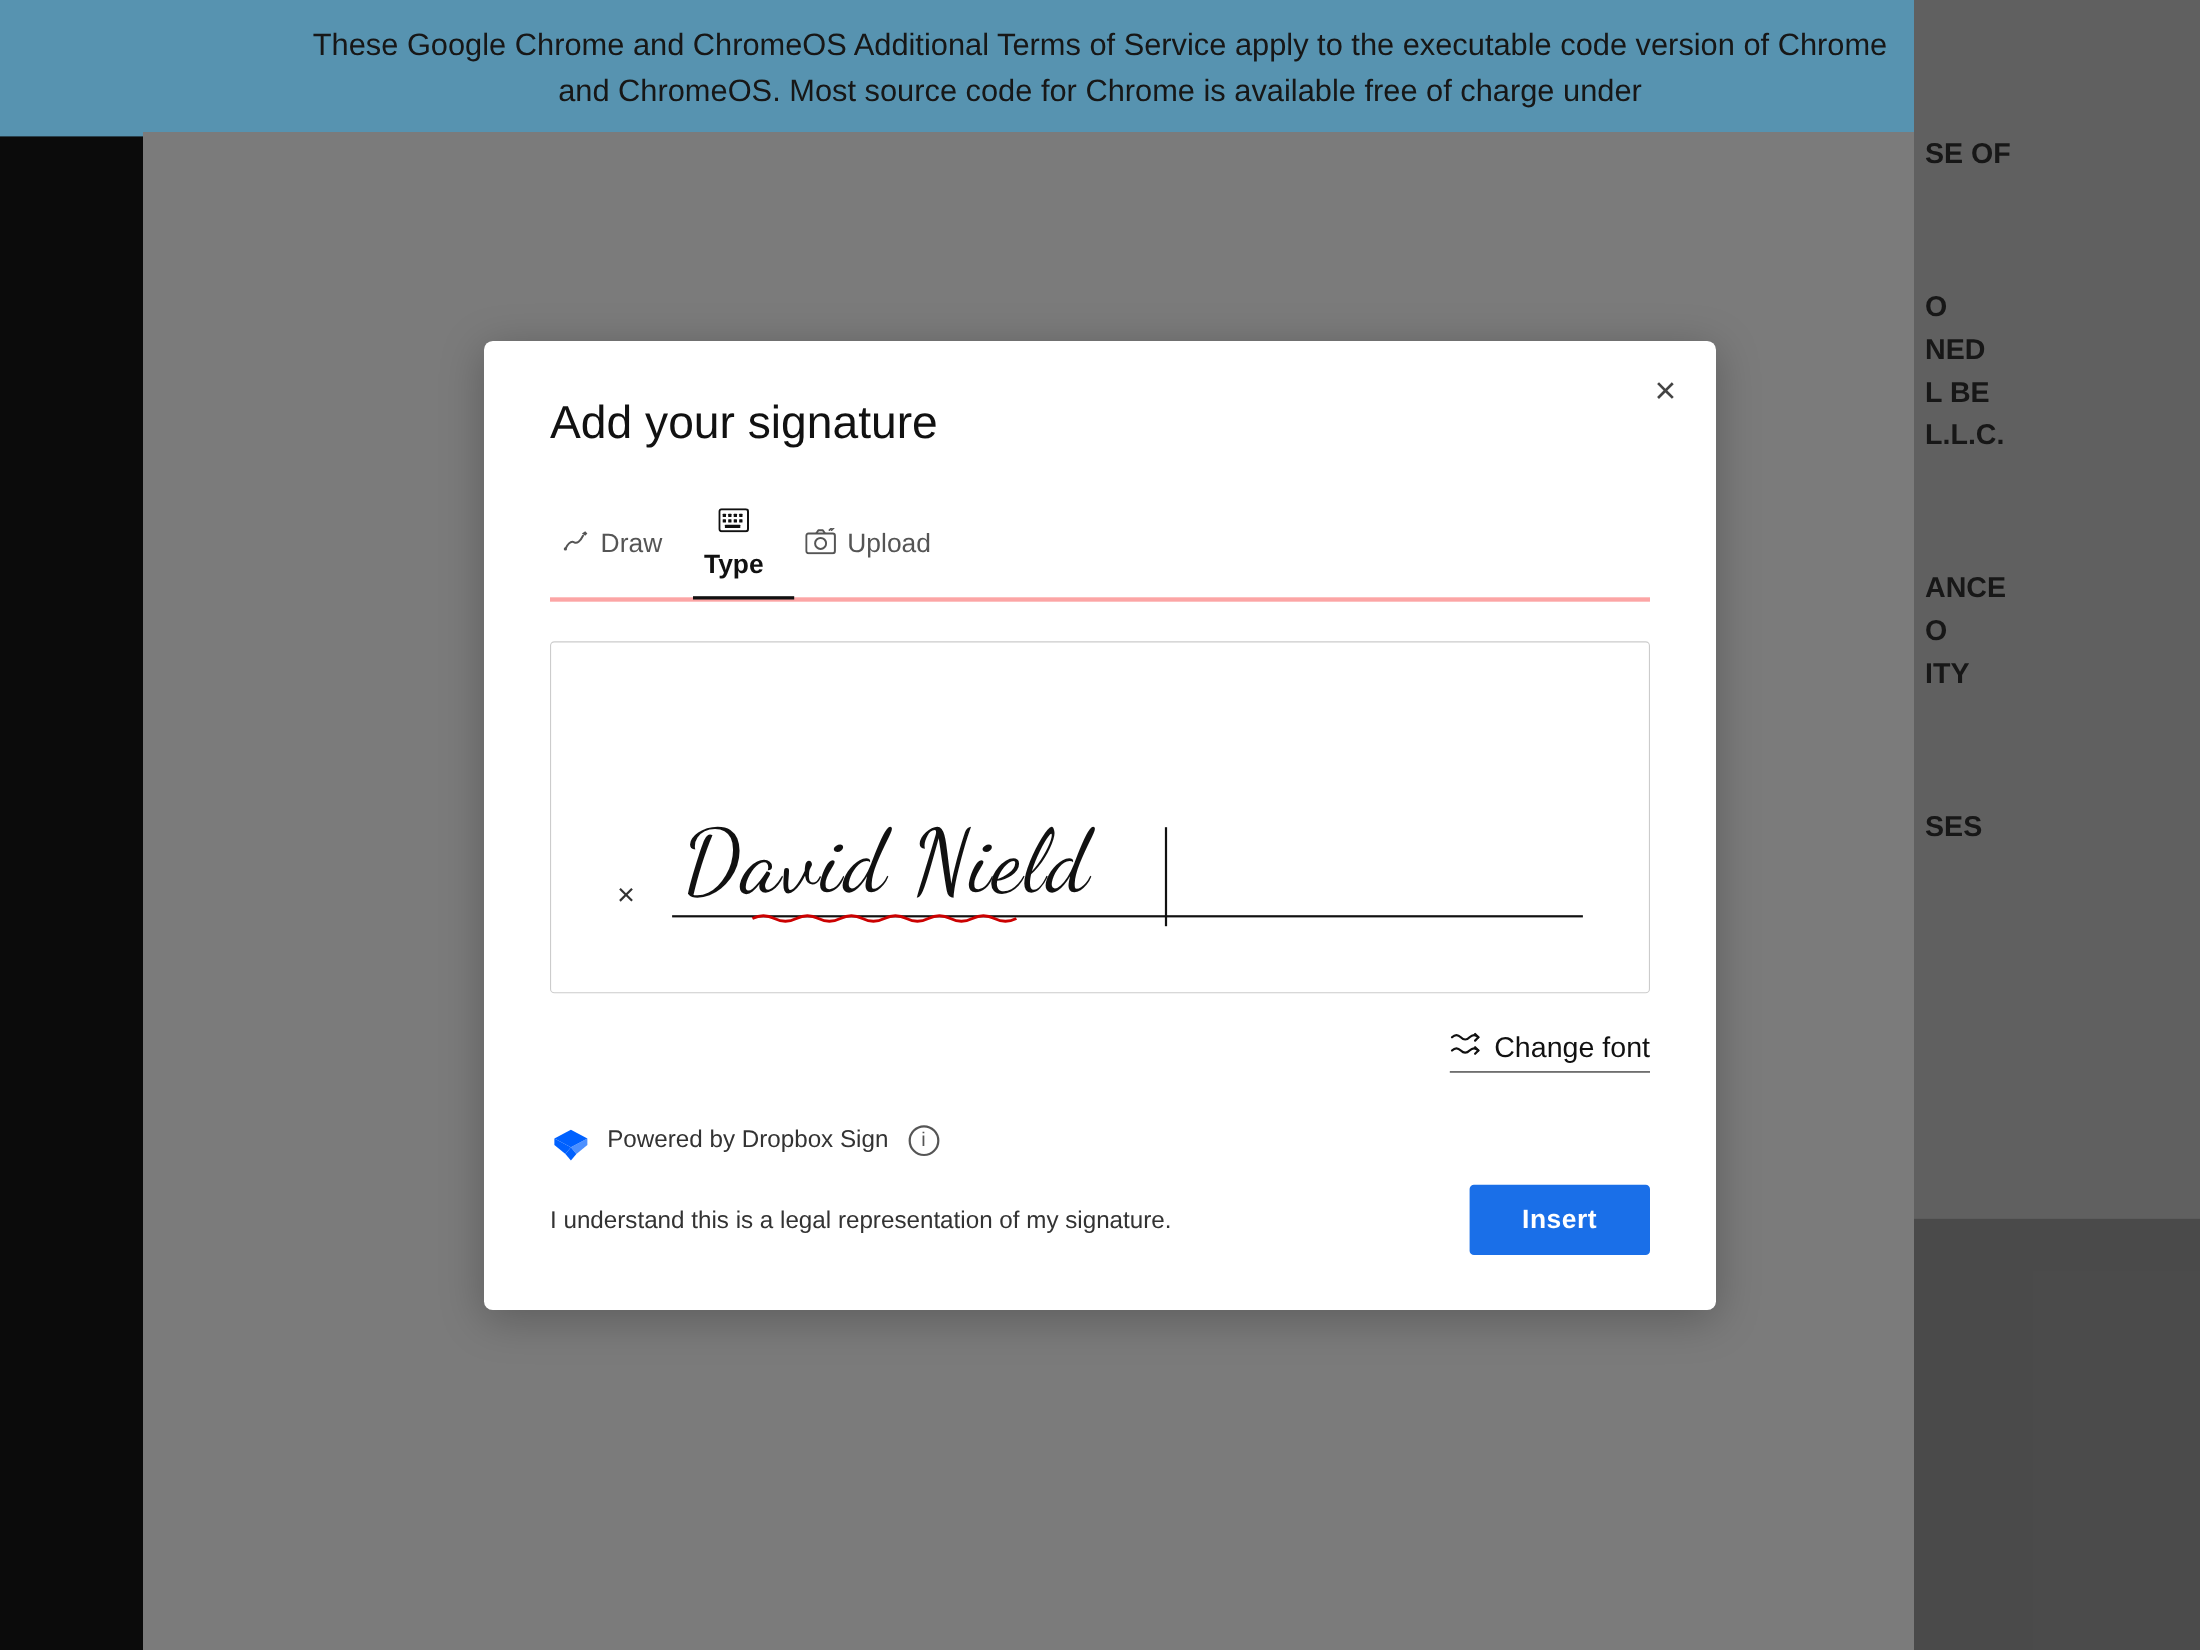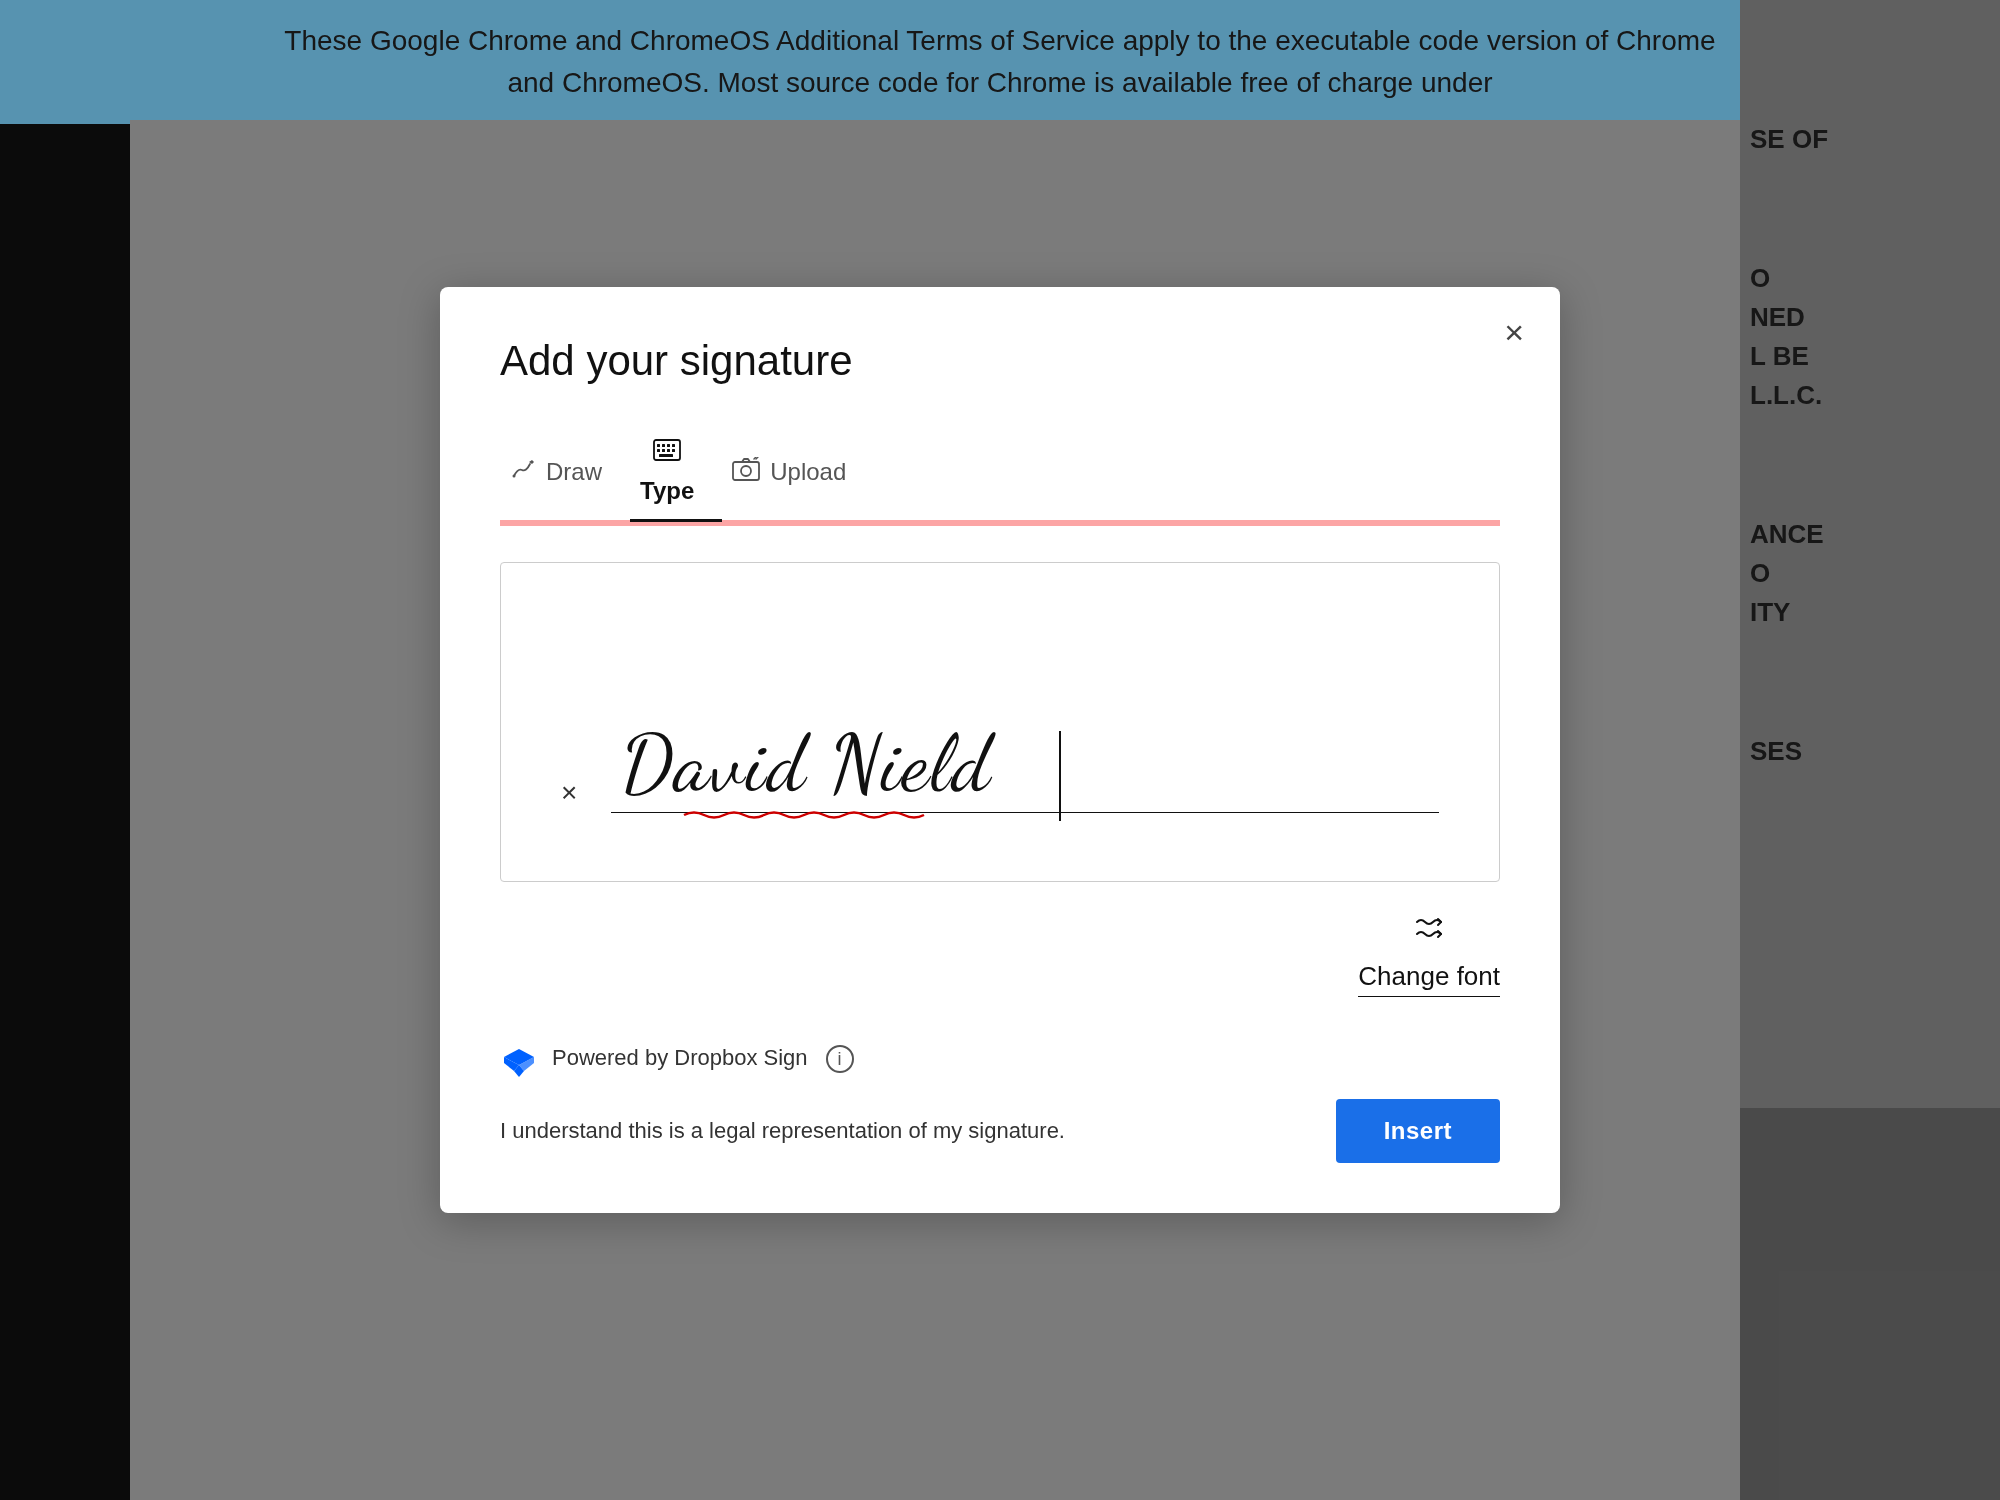--- a/index.html
+++ b/index.html
@@ -105,21 +105,21 @@
       font-size: 42px;
       font-weight: 400;
       color: #111;
       margin-bottom: 40px;
     }
 
     
     .tabs {
       display: flex;
       gap: 0;
-      border-bottom: 6px solid #fca5a5;
+      border-bottom: 4px solid #fca5a5;
       margin-bottom: 36px;
     }
 
     .tab {
       display: flex;
       align-items: center;
       gap: 10px;
       padding: 14px 28px 14px 10px;
       font-size: 24px;
       color: #555;
@@ -210,21 +210,20 @@
       display: flex;
       align-items: center;
       gap: 12px;
       background: none;
       border: none;
       cursor: pointer;
       font-size: 26px;
       color: #111;
       padding: 4px 0 4px 0;
       border-bottom: 1.5px solid #111;
-      flex-direction: column;
     }
 
     
     .powered-by-row {
       display: flex;
       align-items: flex-start;
       gap: 14px;
       margin-bottom: 16px;
     }
 

